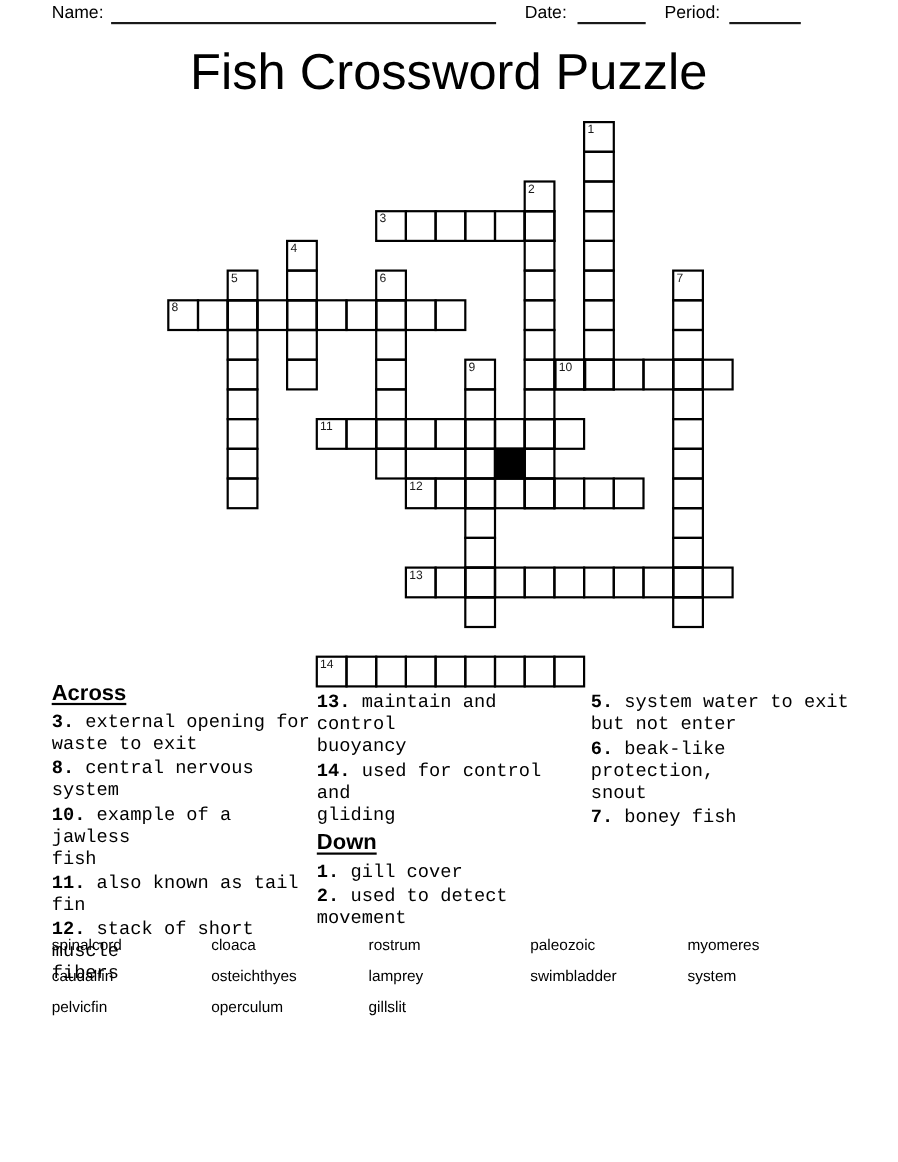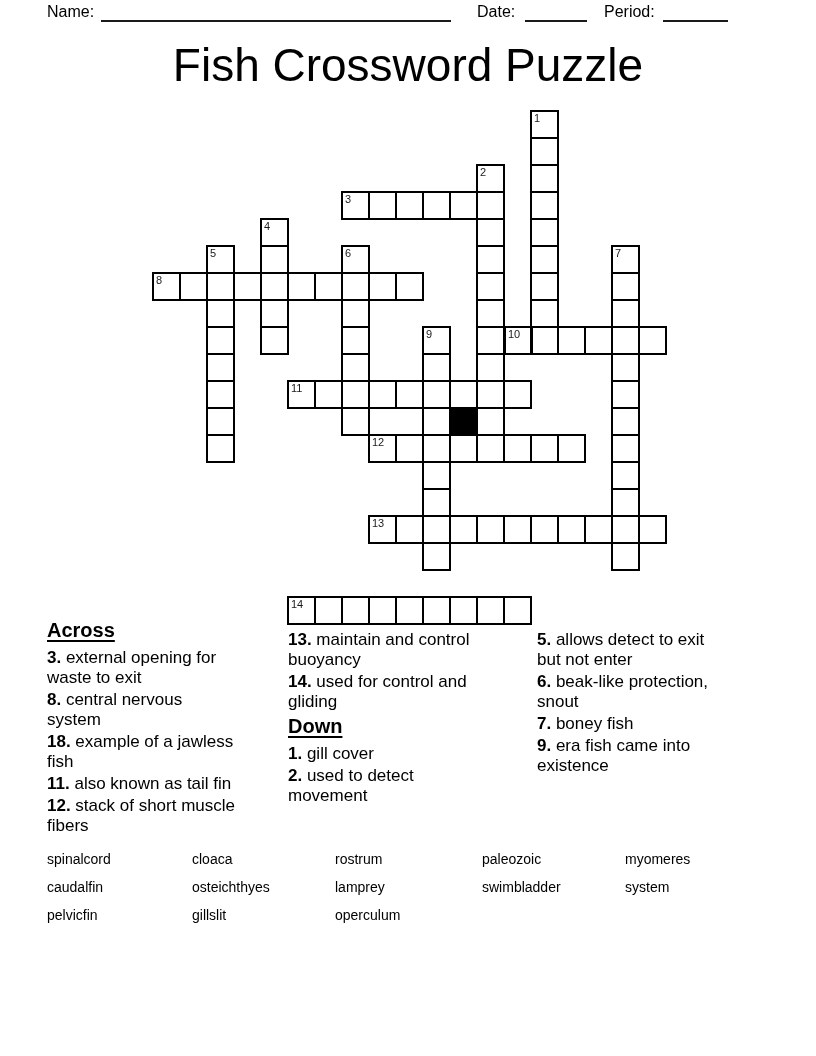--- a/index.html
+++ b/index.html
@@ -46,21 +46,21 @@
   .clue-col { position: absolute; width: 242px; font-size: 17px; line-height: 20px; }
   #clue-col-1 { left: 47px;  top: 619px; }
   #clue-col-2 { left: 288px; top: 630px; }
   #clue-col-3 { left: 537px; top: 630px; }
   .section-heading {
     font-size: 20px; font-weight: bold; line-height: 23px;
     text-decoration: underline; text-underline-offset: 3px;
     margin-bottom: 6px;
   }
   #clue-col-2 .section-heading { margin-top: 3px; }
-  .clue { margin: 0 0 2px 0; }
+  .clue { margin: 0 0 2px 0; font-family: Liberation Mono, monospace; }
   .clue b { font-weight: bold; }
   .clue .txt { white-space: pre-line; }
 
   
   #wordbank { position: absolute; left: 47px; top: 845px; width: 730px; }
   #wordbank-heading {
     font-size: 20px; font-weight: bold; line-height: 24px;
     text-decoration: underline; text-underline-offset: 3px;
     margin-bottom: 6px;
   }
@@ -237,21 +237,21 @@
     <div class="cell black" style="left: 297px; top: 297px;"></div>
   </div>
 
 <div class="clue-col" id="clue-col-1">
   <div class="section-heading">Across</div>
   <div>
       <p class="clue"><b>3.</b><span class="txt"> external opening for
 waste to exit</span></p>
       <p class="clue"><b>8.</b><span class="txt"> central nervous
 system</span></p>
-      <p class="clue"><b>18.</b><span class="txt"> example of a jawless
+      <p class="clue"><b>10.</b><span class="txt"> example of a jawless
 fish</span></p>
       <p class="clue"><b>11.</b><span class="txt"> also known as tail fin</span></p>
       <p class="clue"><b>12.</b><span class="txt"> stack of short muscle
 fibers</span></p>
     </div>
 </div>
 
 <div class="clue-col" id="clue-col-2">
   <div>
       <p class="clue"><b>13.</b><span class="txt"> maintain and control
@@ -262,40 +262,38 @@
   <div class="section-heading">Down</div>
   <div>
       <p class="clue"><b>1.</b><span class="txt"> gill cover</span></p>
       <p class="clue"><b>2.</b><span class="txt"> used to detect
 movement</span></p>
     </div>
 </div>
 
 <div class="clue-col" id="clue-col-3">
   <div>
-      <p class="clue"><b>5.</b><span class="txt"> allows detect to exit
+      <p class="clue"><b>5.</b><span class="txt"> system water to exit
 but not enter</span></p>
       <p class="clue"><b>6.</b><span class="txt"> beak-like protection,
 snout</span></p>
       <p class="clue"><b>7.</b><span class="txt"> boney fish</span></p>
-      <p class="clue"><b>9.</b><span class="txt"> era fish came into
-existence</span></p>
     </div>
 </div>
 
 <div id="wordbank">
   <div id="wordbank-grid">
       <span>spinalcord</span>
       <span>cloaca</span>
       <span>rostrum</span>
       <span>paleozoic</span>
       <span>myomeres</span>
       <span>caudalfin</span>
       <span>osteichthyes</span>
       <span>lamprey</span>
       <span>swimbladder</span>
       <span>system</span>
       <span>pelvicfin</span>
+      <span>operculum</span>
       <span>gillslit</span>
-      <span>operculum</span>
       <span></span>
     </div>
 </div>
 
 </body></html>

